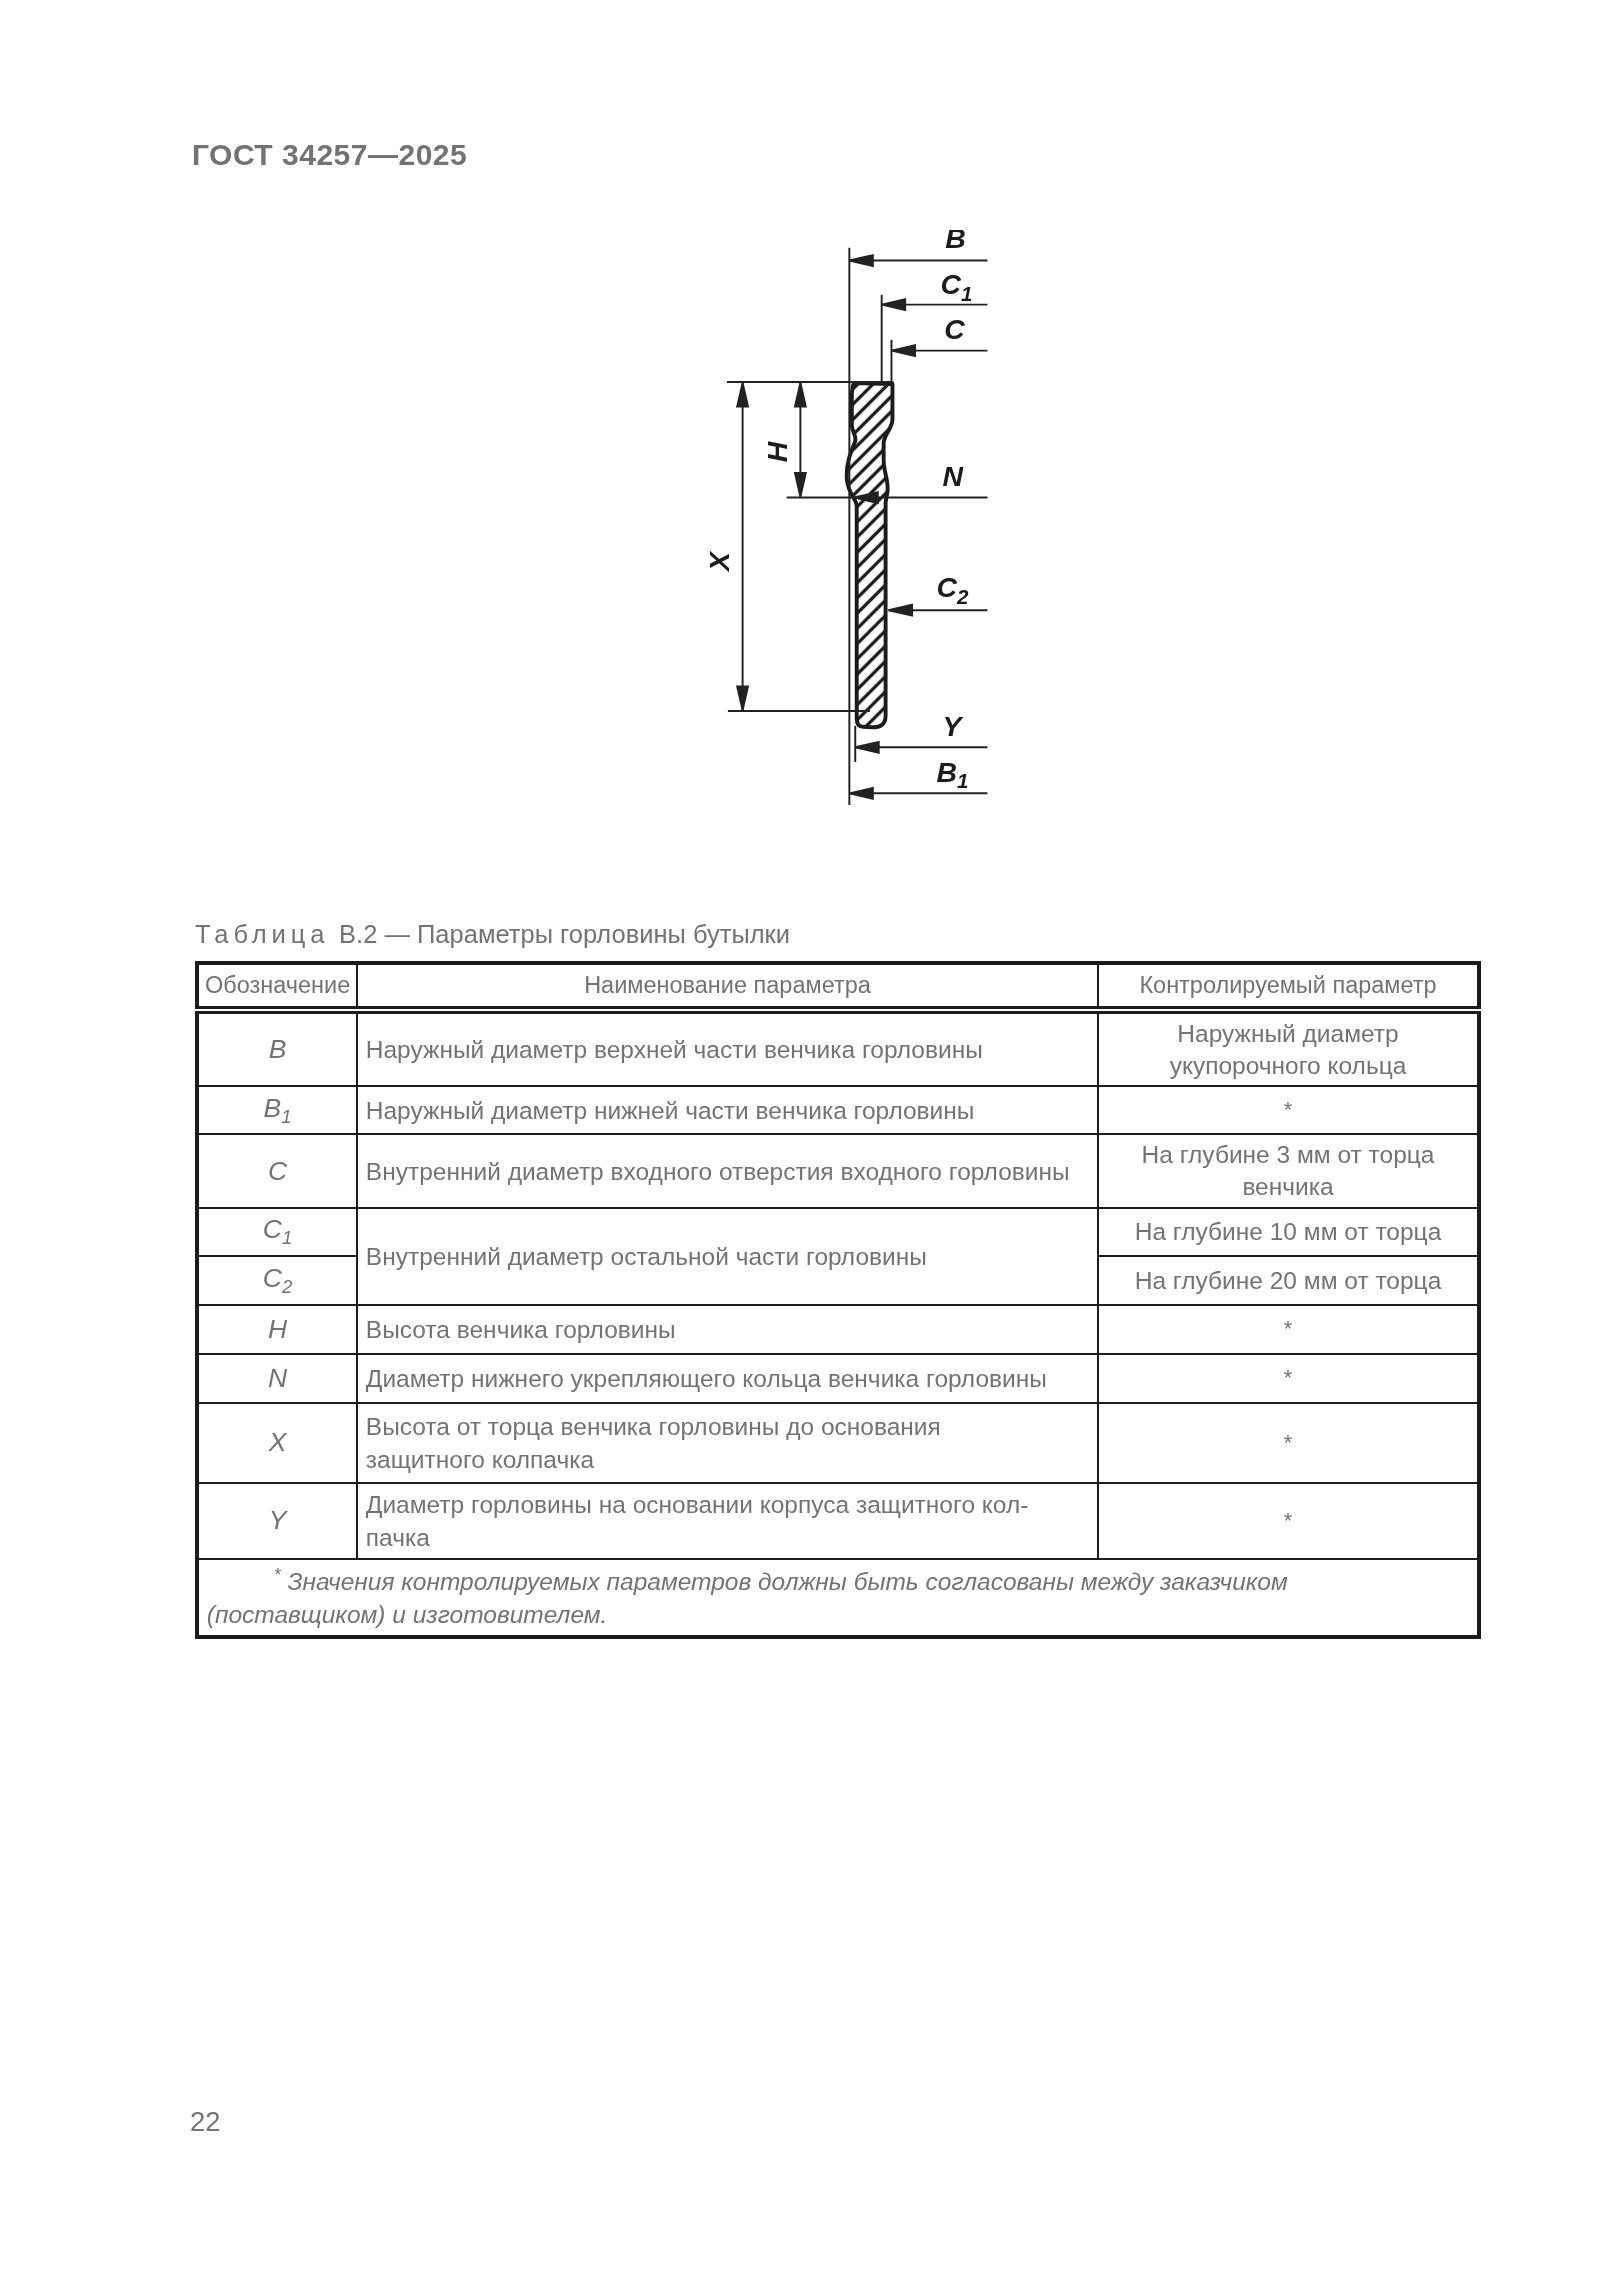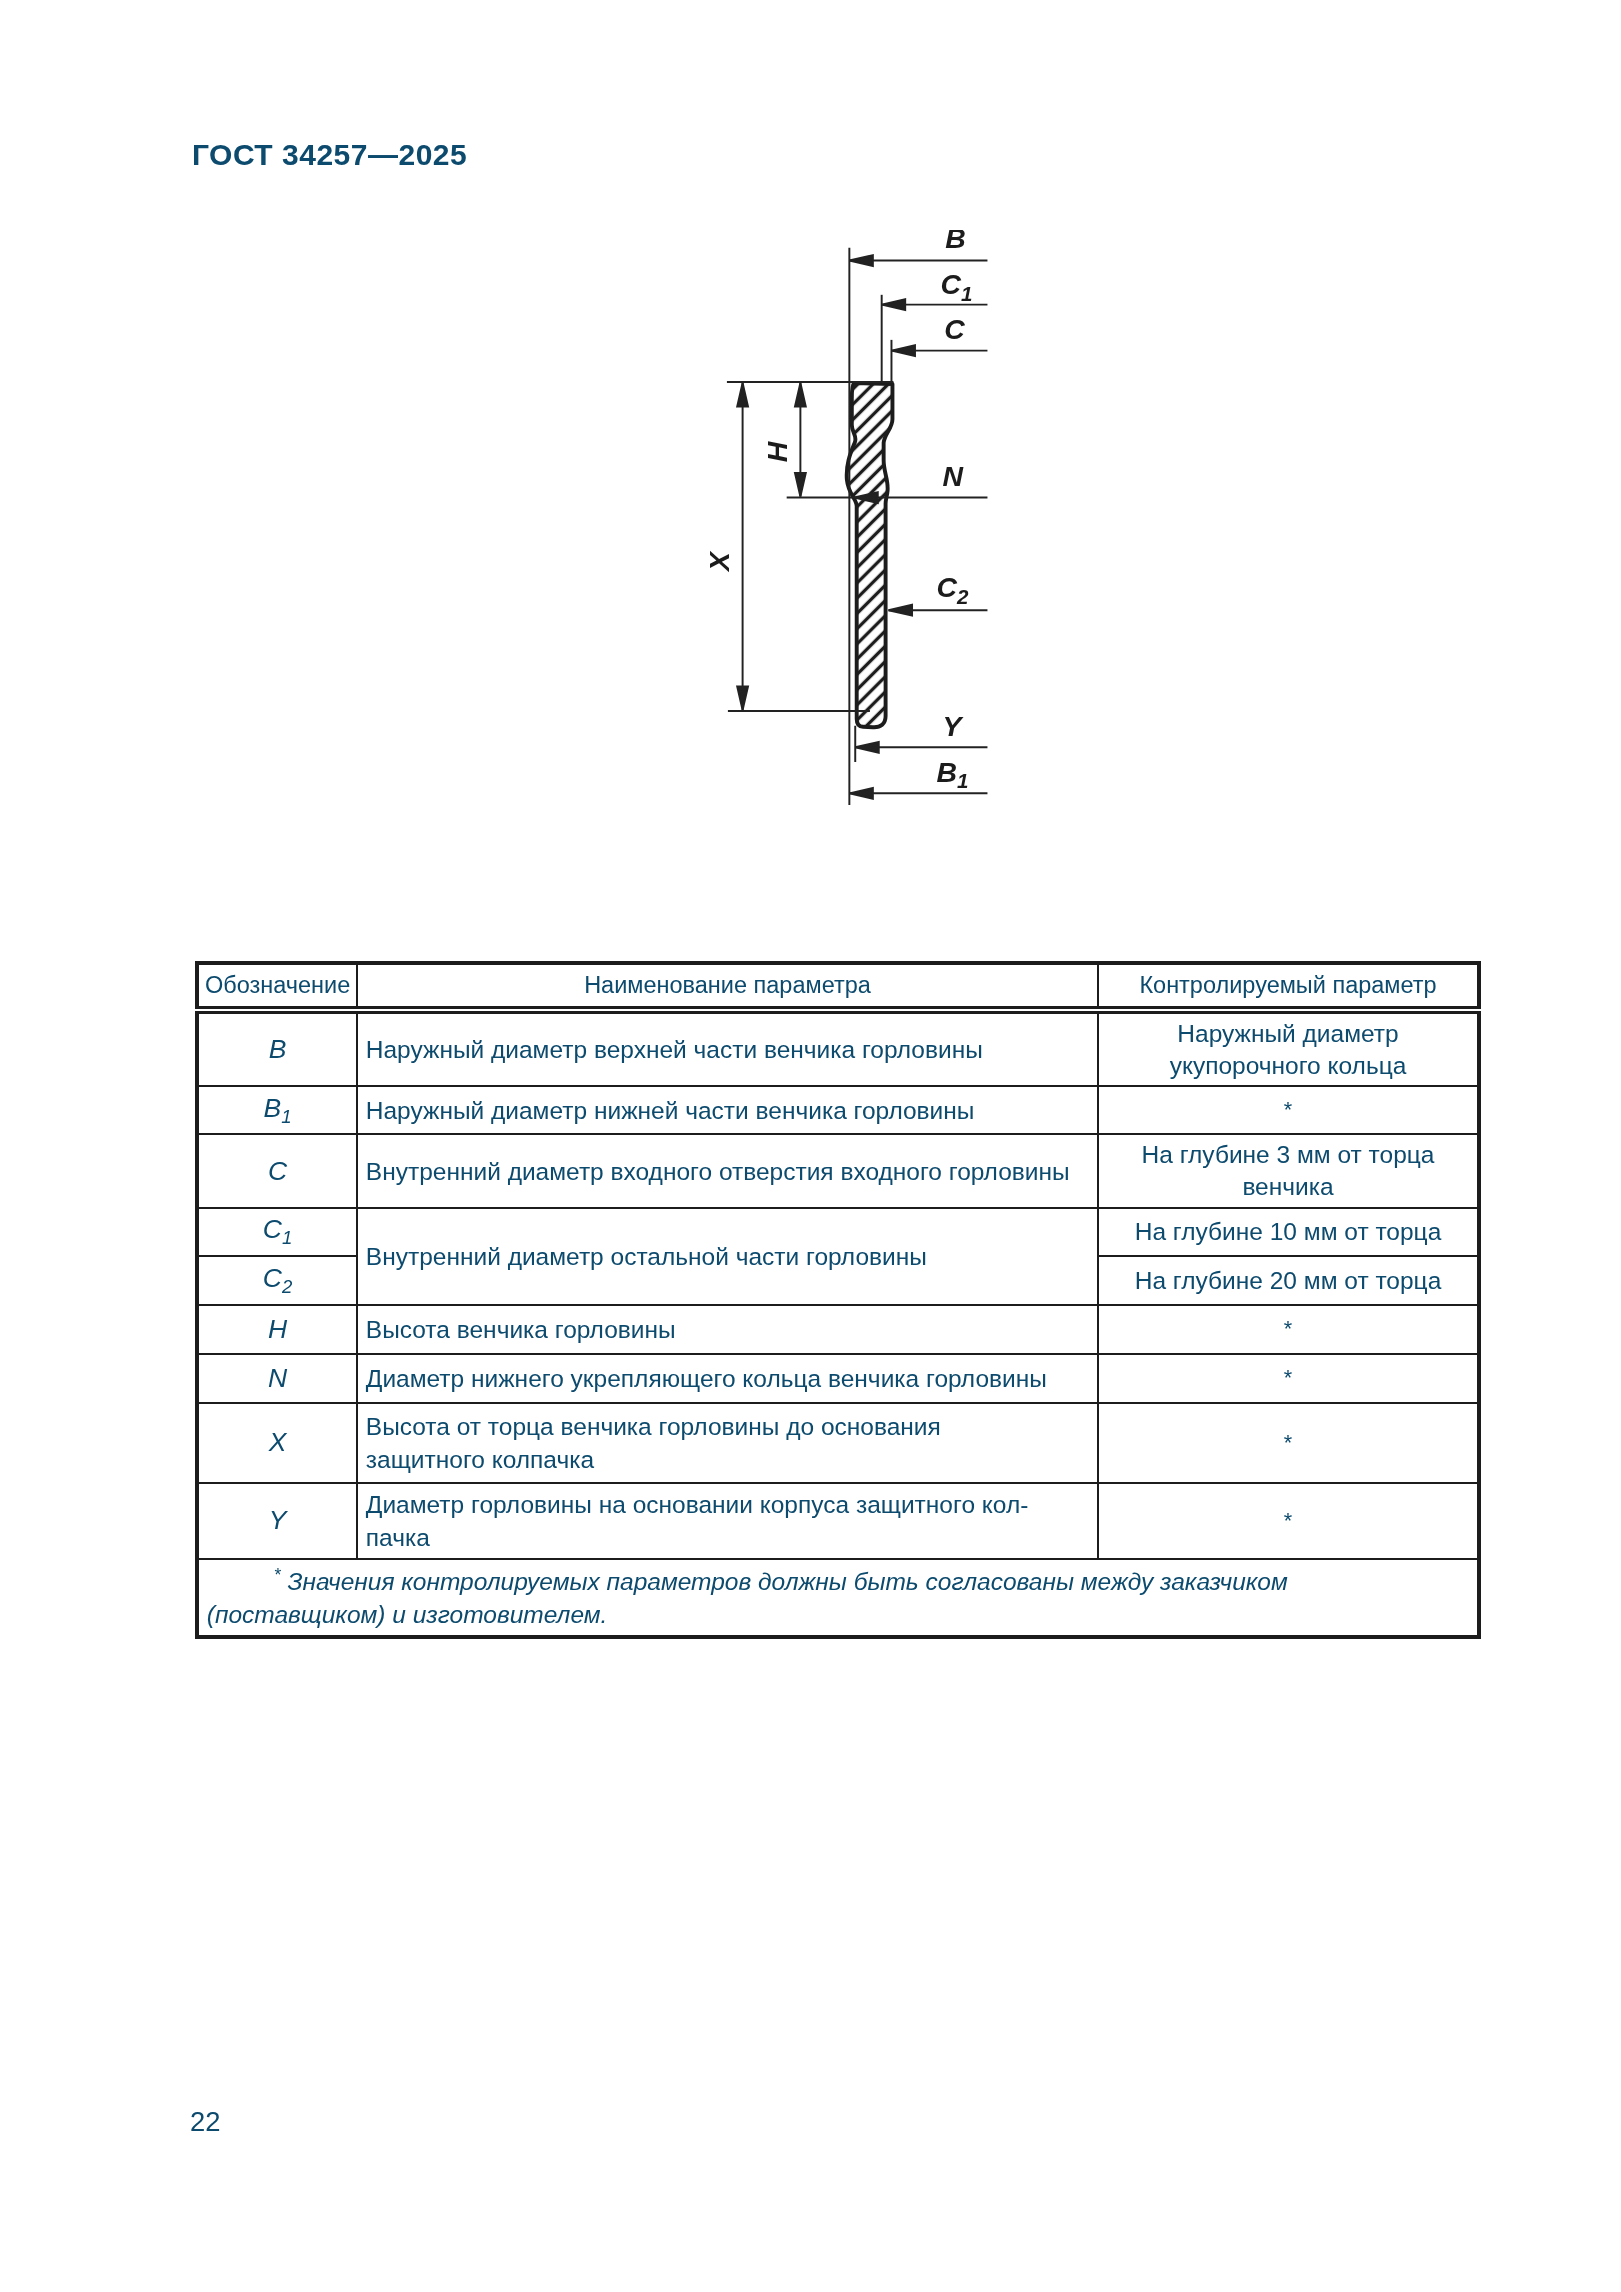--- a/index.html
+++ b/index.html
@@ -1,21 +1,21 @@
 <!DOCTYPE html>
 <html><head>
 <meta charset="utf-8">
 <style>
   html,body{margin:0;padding:0;background:#e8e8e8;}
   .page{
     position:relative;
     width:1621px;height:2293px;
     background:#ffffff;
     font-family:"Liberation Sans", sans-serif;
-    color:#0c4a6e;
+    color:#737373;
     overflow:hidden;
     margin:0 auto;
   }
   .std-header{
     position:absolute;left:192px;top:138px;
     font-size:30px;font-weight:bold;letter-spacing:0.5px;
   }
   .drawing{position:absolute;left:676px;top:230px;}
   .fig-caption{
     position:absolute;left:294px;top:840px;width:1088px;
@@ -122,20 +122,23 @@
     <text class="dim-label" x="964" y="346"><tspan>C</tspan></text>
     <text class="dim-label" transform="translate(803,472) rotate(-90)" x="0" y="0"><tspan>H</tspan></text>
     <text class="dim-label" x="962" y="496"><tspan>N</tspan></text>
     <text class="dim-label" transform="translate(744,583) rotate(-90)" x="0" y="0"><tspan>X</tspan></text>
     <text class="dim-label" x="956" y="610"><tspan>C</tspan><tspan class="sub" dy="7">2</tspan></text>
     <text class="dim-label" x="962" y="751"><tspan>Y</tspan></text>
     <text class="dim-label" x="956" y="798"><tspan>B</tspan><tspan class="sub" dy="7">1</tspan></text>
   </svg>
 
 
+  <div class="tbl-caption">
+    <span class="sp">Таблица</span><span class="rest">В.2 — Параметры горловины бутылки</span>
+  </div>
 
   <table class="params">
     <colgroup>
         <col style="width:160px">
         <col style="width:741px">
         <col style="width:381px">
       </colgroup>
     <thead>
       <tr style="height:47px">
         <th>Обозначение</th>

